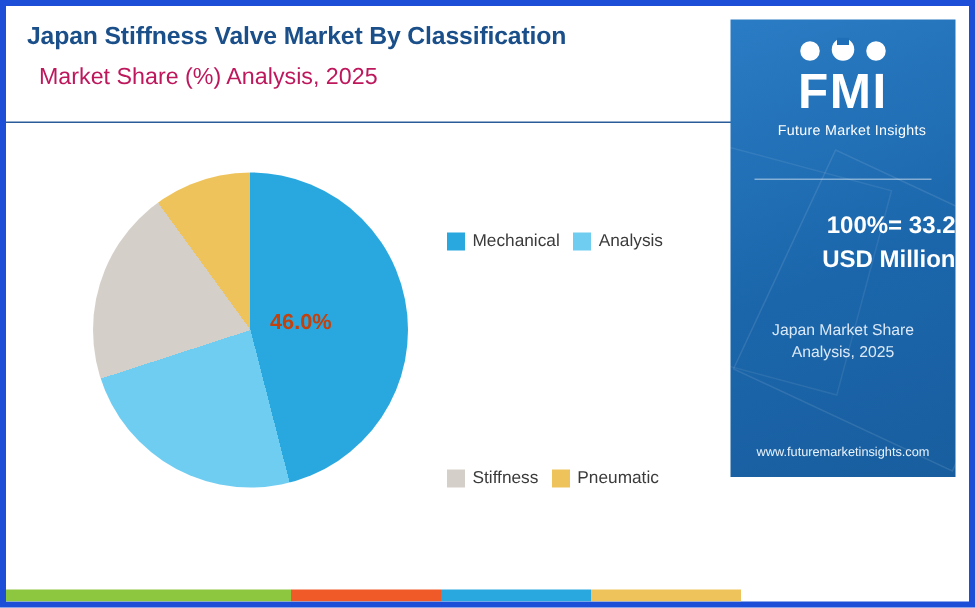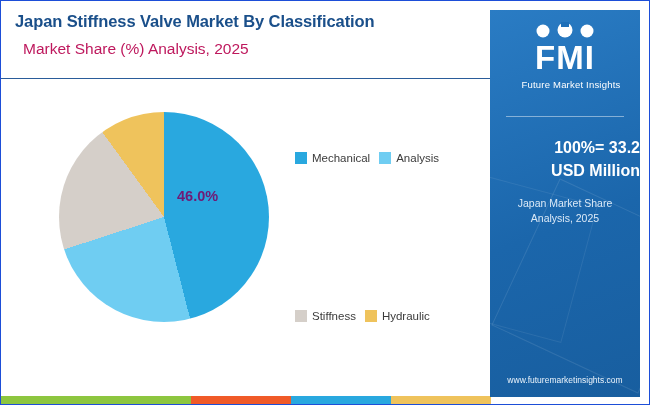--- a/index.html
+++ b/index.html
@@ -11,21 +11,21 @@
     height: 405px;
     font-family: "Liberation Sans", sans-serif;
     background: #ffffff;
     overflow: hidden;
   }
   .frame {
     position: relative;
     width: 650px;
     height: 405px;
     box-sizing: border-box;
-    border: 1px solid #1d4ed8;
+    border: 4px solid #1d4ed8;
     background: #ffffff;
     overflow: hidden;
   }
   
   .header {
     position: absolute;
     left: 0;
     top: 0;
     width: 490px;
     height: 78px;
@@ -69,24 +69,24 @@
     background: conic-gradient(
       #29a8df 0deg 165.6deg,
       #6fcdf2 165.6deg 252deg,
       #d5cfc9 252deg 324deg,
       #efc35c 324deg 360deg
     );
   }
   .pie-label {
     position: absolute;
     left: 118px;
-    top: 76px;
+    top: 92px;
     font-size: 14.5px;
     font-weight: bold;
-    color: #701a75;
+    color: #c2410c;
   }
   
   .legend-top {
     position: absolute;
     left: 294px;
     top: 72px;
     display: flex;
     align-items: center;
     gap: 9px;
   }
@@ -113,21 +113,21 @@
   .legend-label {
     font-size: 11.5px;
     color: #3b3b3b;
   }
   
   .side-panel {
     position: absolute;
     right: 9px;
     top: 9px;
     width: 150px;
-    height: 387px;
+    height: 305px;
     background: #1e6fb8;
     background: linear-gradient(160deg, #2a7cc4 0%, #1b66ab 55%, #185e9f 100%);
     overflow: hidden;
   }
   .panel-deco {
     position: absolute;
     right: -40px;
     bottom: 30px;
     width: 160px;
     height: 160px;
@@ -187,21 +187,21 @@
     color: #ffffff;
   }
   .value-line {
     font-size: 16px;
     font-weight: bold;
     line-height: 1.45;
   }
   .value-caption {
     position: absolute;
     left: 0;
-    top: 186px;
+    top: 200px;
     width: 150px;
     text-align: center;
     color: #dbe9f7;
     font-size: 10.5px;
     line-height: 1.45;
   }
   .panel-url {
     position: absolute;
     left: 0;
     bottom: 12px;
@@ -249,21 +249,21 @@
       </div>
     </div>
 
     <div class="legend-bottom">
       <div class="legend-item">
         <span class="swatch" style="background:#d5cfc9"></span>
         <span class="legend-label">Stiffness</span>
       </div>
       <div class="legend-item">
         <span class="swatch" style="background:#efc35c"></span>
-        <span class="legend-label">Hydraulic</span>
+        <span class="legend-label">Pneumatic</span>
       </div>
     </div>
 
   </div>
 
   <div class="bottom-bar">
     <div class="bar-seg" style="background:#8dc63f;width:190px"></div>
     <div class="bar-seg" style="background:#f05a28;width:100px"></div>
     <div class="bar-seg" style="background:#29a8df;width:100px"></div>
     <div class="bar-seg" style="background:#efc35c;width:100px"></div>

